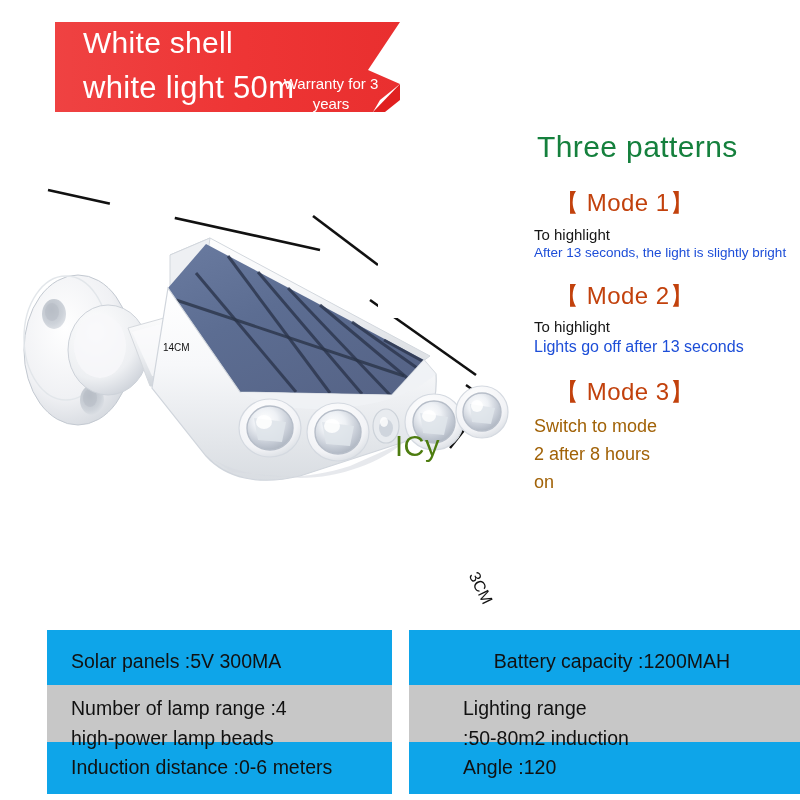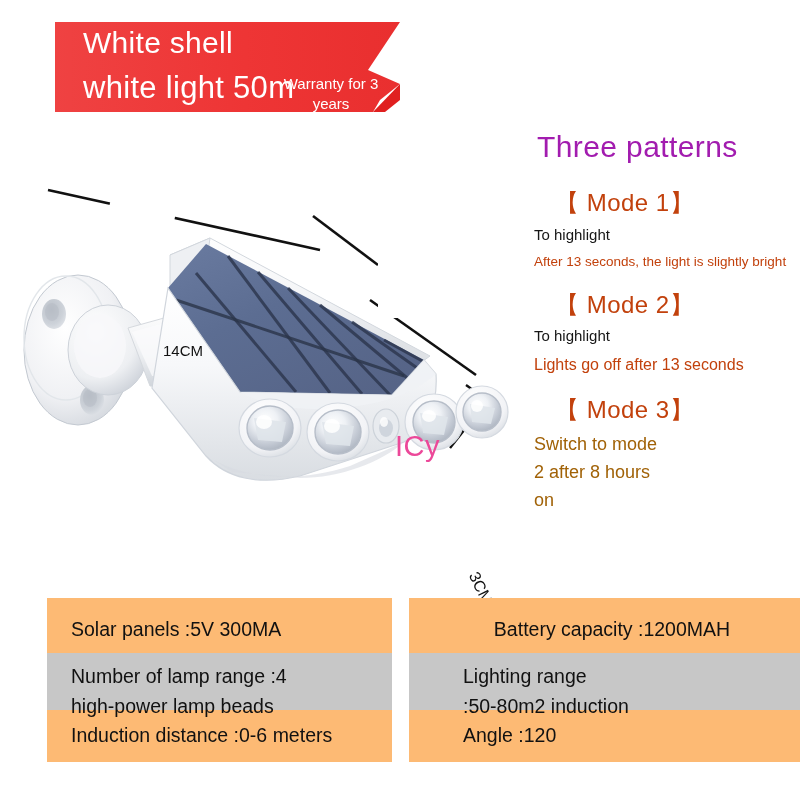--- a/index.html
+++ b/index.html
@@ -21,51 +21,51 @@
   #banner-l1{left:28px;top:6px;font-size:30px;letter-spacing:.3px;}
   #banner-l2{left:28px;top:50px;font-size:31px;letter-spacing:.3px;}
   #banner-warranty{
     left:222px;top:52px;width:108px;font-size:15px;line-height:1.35;
     text-align:center;
   }
 
   
   #patterns{position:absolute;left:533px;top:130px;width:262px;}
   #patterns-title{
-    font-size:30px;color:#a21caf;line-height:1.1;letter-spacing:.4px;
+    font-size:30px;color:#15803d;line-height:1.1;letter-spacing:.4px;
     margin:0 0 26px 4px;
   }
   .mode-block{margin-bottom:14px;}
   .mode-title{
     font-size:24px;color:#c2410c;line-height:1.15;margin-left:22px;
     letter-spacing:.5px;
   }
   .mode-main{
     font-size:15px;color:#161616;line-height:1.25;margin-top:9px;margin-left:1px;
   }
   .mode-sub{
-    font-size:13.5px;color:#c2410c;line-height:1.3;margin-top:9px;margin-left:1px;
+    font-size:13.5px;color:#1d4ed8;line-height:1.3;margin-left:1px;
   }
   .mode-sub.big{font-size:16px;}
   .mode-multi{font-size:18px;color:#a16207;line-height:1.3;margin-top:5px;margin-left:1px;}
 
   
-  .spec-box{position:absolute;background:#fdba74;}
+  .spec-box{position:absolute;background:#0ea5e9;margin-top:32px;}
   #spec-left{left:47px;top:598px;width:345px;height:164px;}
   #spec-right{left:409px;top:598px;width:406px;height:164px;}
   .spec-band{position:absolute;left:0;width:100%;background:#c7c7c7;}
   .spec-line{position:absolute;color:#111111;font-size:19.5px;line-height:1;white-space:nowrap;}
   .spec-line.center{text-align:center;width:100%;left:0;}
 
   
   #product{position:absolute;left:0px;top:160px;width:530px;height:340px;}
-  .dim-label{position:absolute;color:#111;font-size:15px;font-weight:400;}
+  .dim-label{position:absolute;color:#111;font-size:10px;font-weight:400;}
   #label-14cm{left:163px;top:182px;}
   #label-3cm{left:481px;top:409px;transform:rotate(64deg);transform-origin:left top;font-size:16px;}
-  #label-icy{left:395px;top:270px;font-size:29px;color:#ec4899;letter-spacing:.5px;}
+  #label-icy{left:395px;top:270px;font-size:29px;color:#4d7c0f;letter-spacing:.5px;}
 </style>
 </head>
 <body>
 
 <div id="stage">
 
   <div id="banner">
     <svg width="345" height="98" viewBox="0 0 345 98">
       <defs>
         <linearGradient id="bnGrad" x1="0" y1="0" x2="1" y2="0">

